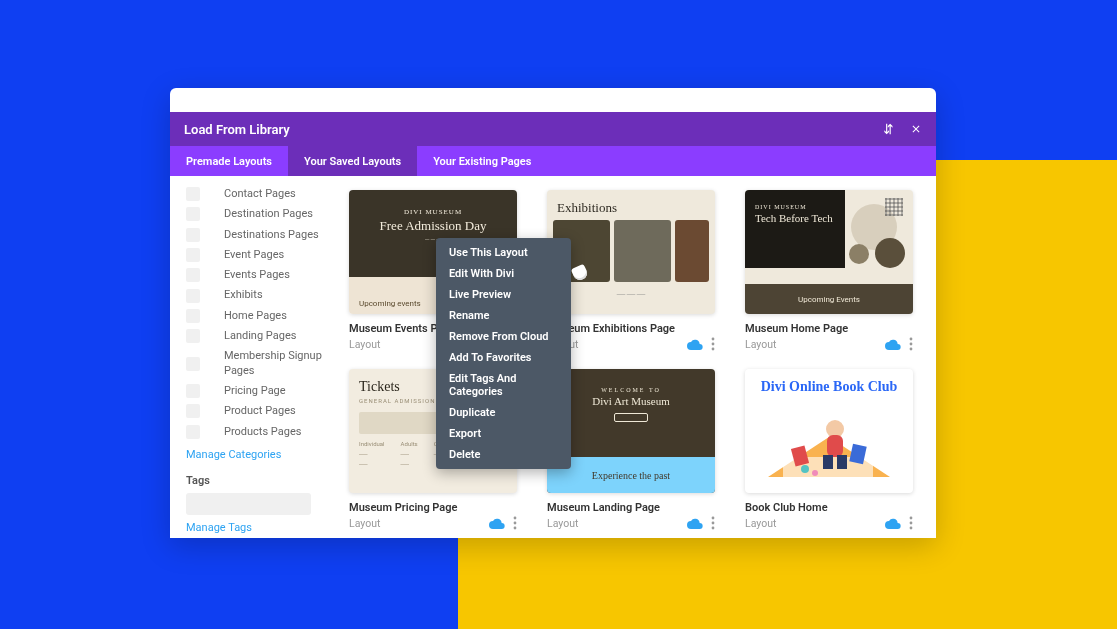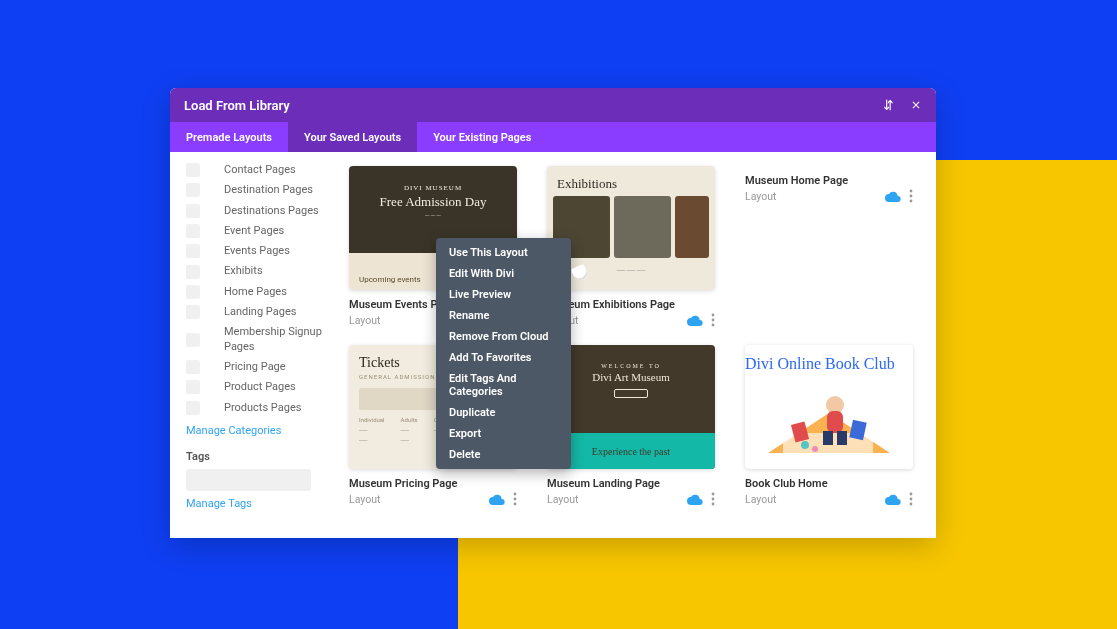--- a/index.html
+++ b/index.html
@@ -33,20 +33,21 @@
   .titlebar {
     height: 34px;
     background: #6c2eb9;
     color: #fff;
     display: flex;
     align-items: center;
     padding: 0 14px;
     font-size: 13px;
     font-weight: 600;
     justify-content: space-between;
+    margin-top: 24px;
   }
   .titlebar-right { display:flex; gap:14px; align-items:center; }
   .titlebar-icon { cursor:pointer; fill:#fff; display:inline-flex; }
   .tabs {
     height: 30px;
     background: #8b3dff;
     display: flex;
     align-items: stretch;
   }
   .tab {
@@ -159,24 +160,24 @@
   .thumb.t4 .hdr{ font-family:Georgia,serif; font-size:14px; color:#2b261c; padding:10px 10px 2px;}
   .thumb.t4 .sub{ font-size:6px; letter-spacing:1px; color:#9a8f77; padding:0 10px;}
   .thumb.t4 .line{ height:22px; margin:8px 10px 0; background:#e0d8c5; border-radius:2px;}
   .thumb.t4 .cols{ display:flex; gap:16px; padding:6px 10px 0; font-size:6px; color:#9a8f77;}
   .thumb.t4 .col div{ margin-bottom:3px;}
 
   .thumb.t5 { background:#42392a; position:relative; }
   .thumb.t5 .title{ color:#efe8d6; font-family:Georgia,serif; font-size:11px; text-align:center; padding-top:18px;}
   .thumb.t5 .title small{ display:block; font-size:6px; letter-spacing:2px; margin-bottom:2px;}
   .thumb.t5 .btn{ width:34px; height:9px; border:1px solid #efe8d6; margin:6px auto 0; border-radius:2px;}
-  .thumb.t5 .low{ position:absolute; left:0; right:0; bottom:0; height:36px; background:#14b8a6; color:#42392a; font-family:Georgia,serif; font-size:10px; display:flex; align-items:center; justify-content:center;}
+  .thumb.t5 .low{ position:absolute; left:0; right:0; bottom:0; height:36px; background:#7dd3fc; color:#42392a; font-family:Georgia,serif; font-size:10px; display:flex; align-items:center; justify-content:center;}
 
   .thumb.t6 { background:#fff; }
-  .thumb.t6 .title{ text-align:left; color:#2a67f6; font-weight:400; font-family:Georgia,serif; font-size:16px; line-height:1.1; padding-top:10px;}
+  .thumb.t6 .title{ text-align:center; color:#2a67f6; font-weight:700; font-family:Georgia,serif; font-size:14px; line-height:1.1; padding-top:10px;}
   .thumb.t6 .ill{ position:absolute; left:18px; right:18px; bottom:6px; height:80px; }
 
   .context-menu {
     position: absolute;
     left: 436px;
     top: 238px;
     width: 135px;
     background: #4c5866;
     border-radius: 4px;
     box-shadow: 0 4px 14px rgba(0,0,0,.3);
@@ -344,20 +345,34 @@
                     <circle cx="2" cy="2" r="1.4" fill="#999"></circle>
                     <circle cx="2" cy="7" r="1.4" fill="#999"></circle>
                     <circle cx="2" cy="12" r="1.4" fill="#999"></circle>
                   </svg>
                 </span>
             </span>
           </div>
         </div>
 
         <div class="card">
+          <div class="thumb t3">
+            <div class="darkbox"></div>
+            <div class="txt">
+              <small>DIVI MUSEUM</small>
+              <div class="big">Tech Before Tech</div>
+            </div>
+            <div class="blob">
+              <div class="circle" style="width:46px;height:46px;background:#d8cfbd;right:10px;top:10px;"></div>
+              <div class="circle" style="width:30px;height:30px;background:#5a4f3b;right:2px;top:44px;"></div>
+              <div class="circle" style="width:20px;height:20px;background:#8b7f66;right:38px;top:50px;"></div>
+            </div>
+            <div class="qr"></div>
+            <div class="band">Upcoming Events</div>
+          </div>
           <div class="card-title">Museum Home Page</div>
           <div class="card-meta">
             <span class="card-sub">Layout</span>
             <span class="card-actions">
               <span class="cloud-icon">
                   <svg width="16" height="12" viewBox="0 0 24 18">
                     <path fill="#2ea3f2" d="M19 18H6a6 6 0 010-12 7 7 0 0113 3 4.5 4.5 0 010 9z"></path>
                   </svg>
                 </span>
               <span class="dots-icon">

